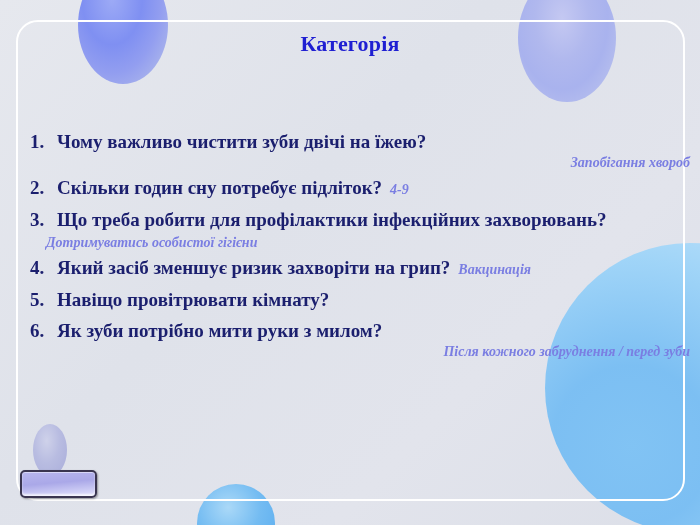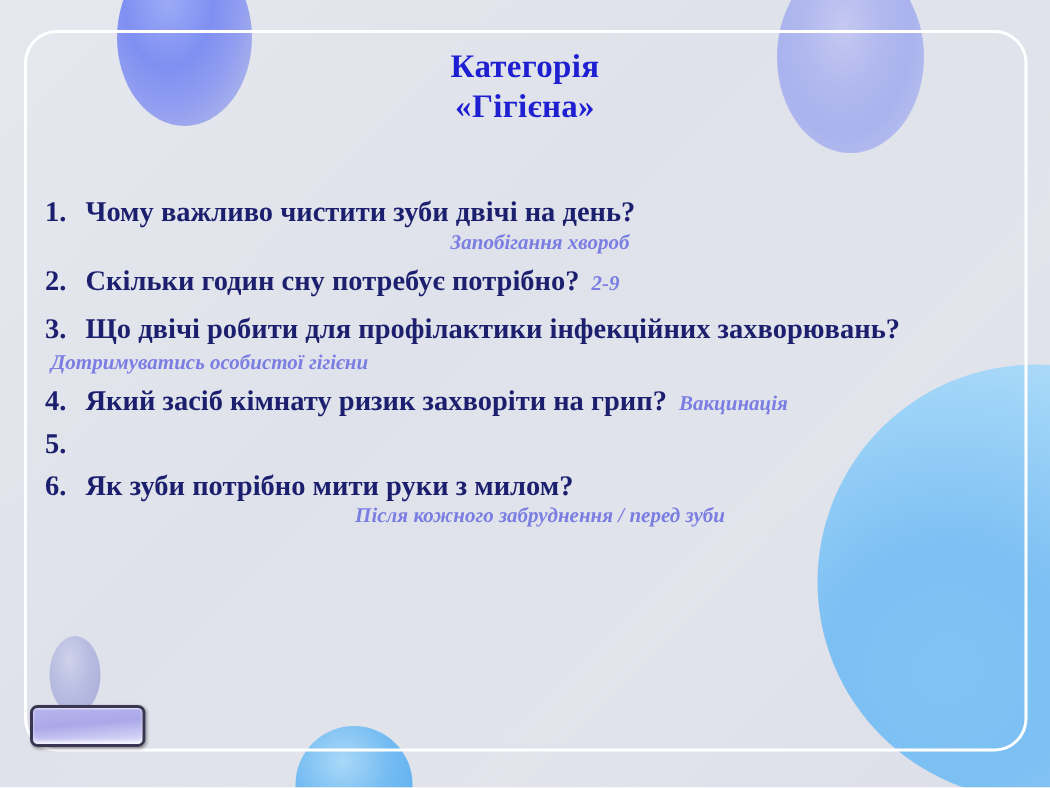--- a/index.html
+++ b/index.html
@@ -130,27 +130,27 @@
     color: #7a7ee2;
     font-weight: bold;
     font-style: italic;
     font-size: 14px;
     margin-left: 8px;
     white-space: nowrap;
   }
   
   .ans-right {
     display: block;
-    text-align: center;
+    text-align: right;
     margin-left: 0;
     margin-top: -2px;
   }
   .ans-indent {
     display: inline-block;
-    margin-left: 4px;
+    margin-left: 16px;
   }
 
   
   #nav-button {
     position: absolute;
     left: 20px; top: 470px;
     width: 77px; height: 28px;
     border: 2px solid #3a3550;
     border-radius: 5px;
     box-sizing: border-box;
@@ -169,60 +169,60 @@
   <div class="deco" id="circle-right-large"></div>
   <div class="deco" id="circle-bottom"></div>
   <div class="deco" id="ellipse-near-button"></div>
 
   <div id="panel-outline"></div>
 
   <div id="content">
 
     <div id="title-block">
       <div class="title-line">Категорія</div>
-      <div class="title-line">«Гігієна»</div>
     </div>
 
     <ul id="question-list">
 
       <li class="q-item">
         <div class="q-row">
           <span class="q-num">1.</span>
-          <span class="q-text">Чому важливо чистити зуби двічі на день?</span>
+          <span class="q-text">Чому важливо чистити зуби двічі на їжею?</span>
         </div>
         <span class="q-answer ans-right">Запобігання хвороб</span>
       </li>
 
       <li class="q-item">
         <div class="q-row">
           <span class="q-num">2.</span>
-          <span class="q-text">Скільки годин сну потребує потрібно?</span>
-          <span class="q-answer">2-9</span>
+          <span class="q-text">Скільки годин сну потребує підліток?</span>
+          <span class="q-answer">4-9</span>
         </div>
       </li>
 
       <li class="q-item">
         <div class="q-row">
           <span class="q-num">3.</span>
-          <span class="q-text">Що двічі робити для профілактики інфекційних захворювань?</span>
+          <span class="q-text">Що треба робити для профілактики інфекційних захворювань?</span>
           <span class="q-answer ans-indent">Дотримуватись особистої гігієни</span>
         </div>
       </li>
 
       <li class="q-item">
         <div class="q-row">
           <span class="q-num">4.</span>
-          <span class="q-text">Який засіб кімнату ризик захворіти на грип?</span>
+          <span class="q-text">Який засіб зменшує ризик захворіти на грип?</span>
           <span class="q-answer">Вакцинація</span>
         </div>
       </li>
 
       <li class="q-item">
         <div class="q-row">
           <span class="q-num">5.</span>
+          <span class="q-text">Навіщо провітрювати кімнату?</span>
         </div>
       </li>
 
       <li class="q-item">
         <div class="q-row">
           <span class="q-num">6.</span>
           <span class="q-text">Як зуби потрібно мити руки з милом?</span>
         </div>
         <span class="q-answer ans-right">Після кожного забруднення / перед зуби</span>
       </li>

